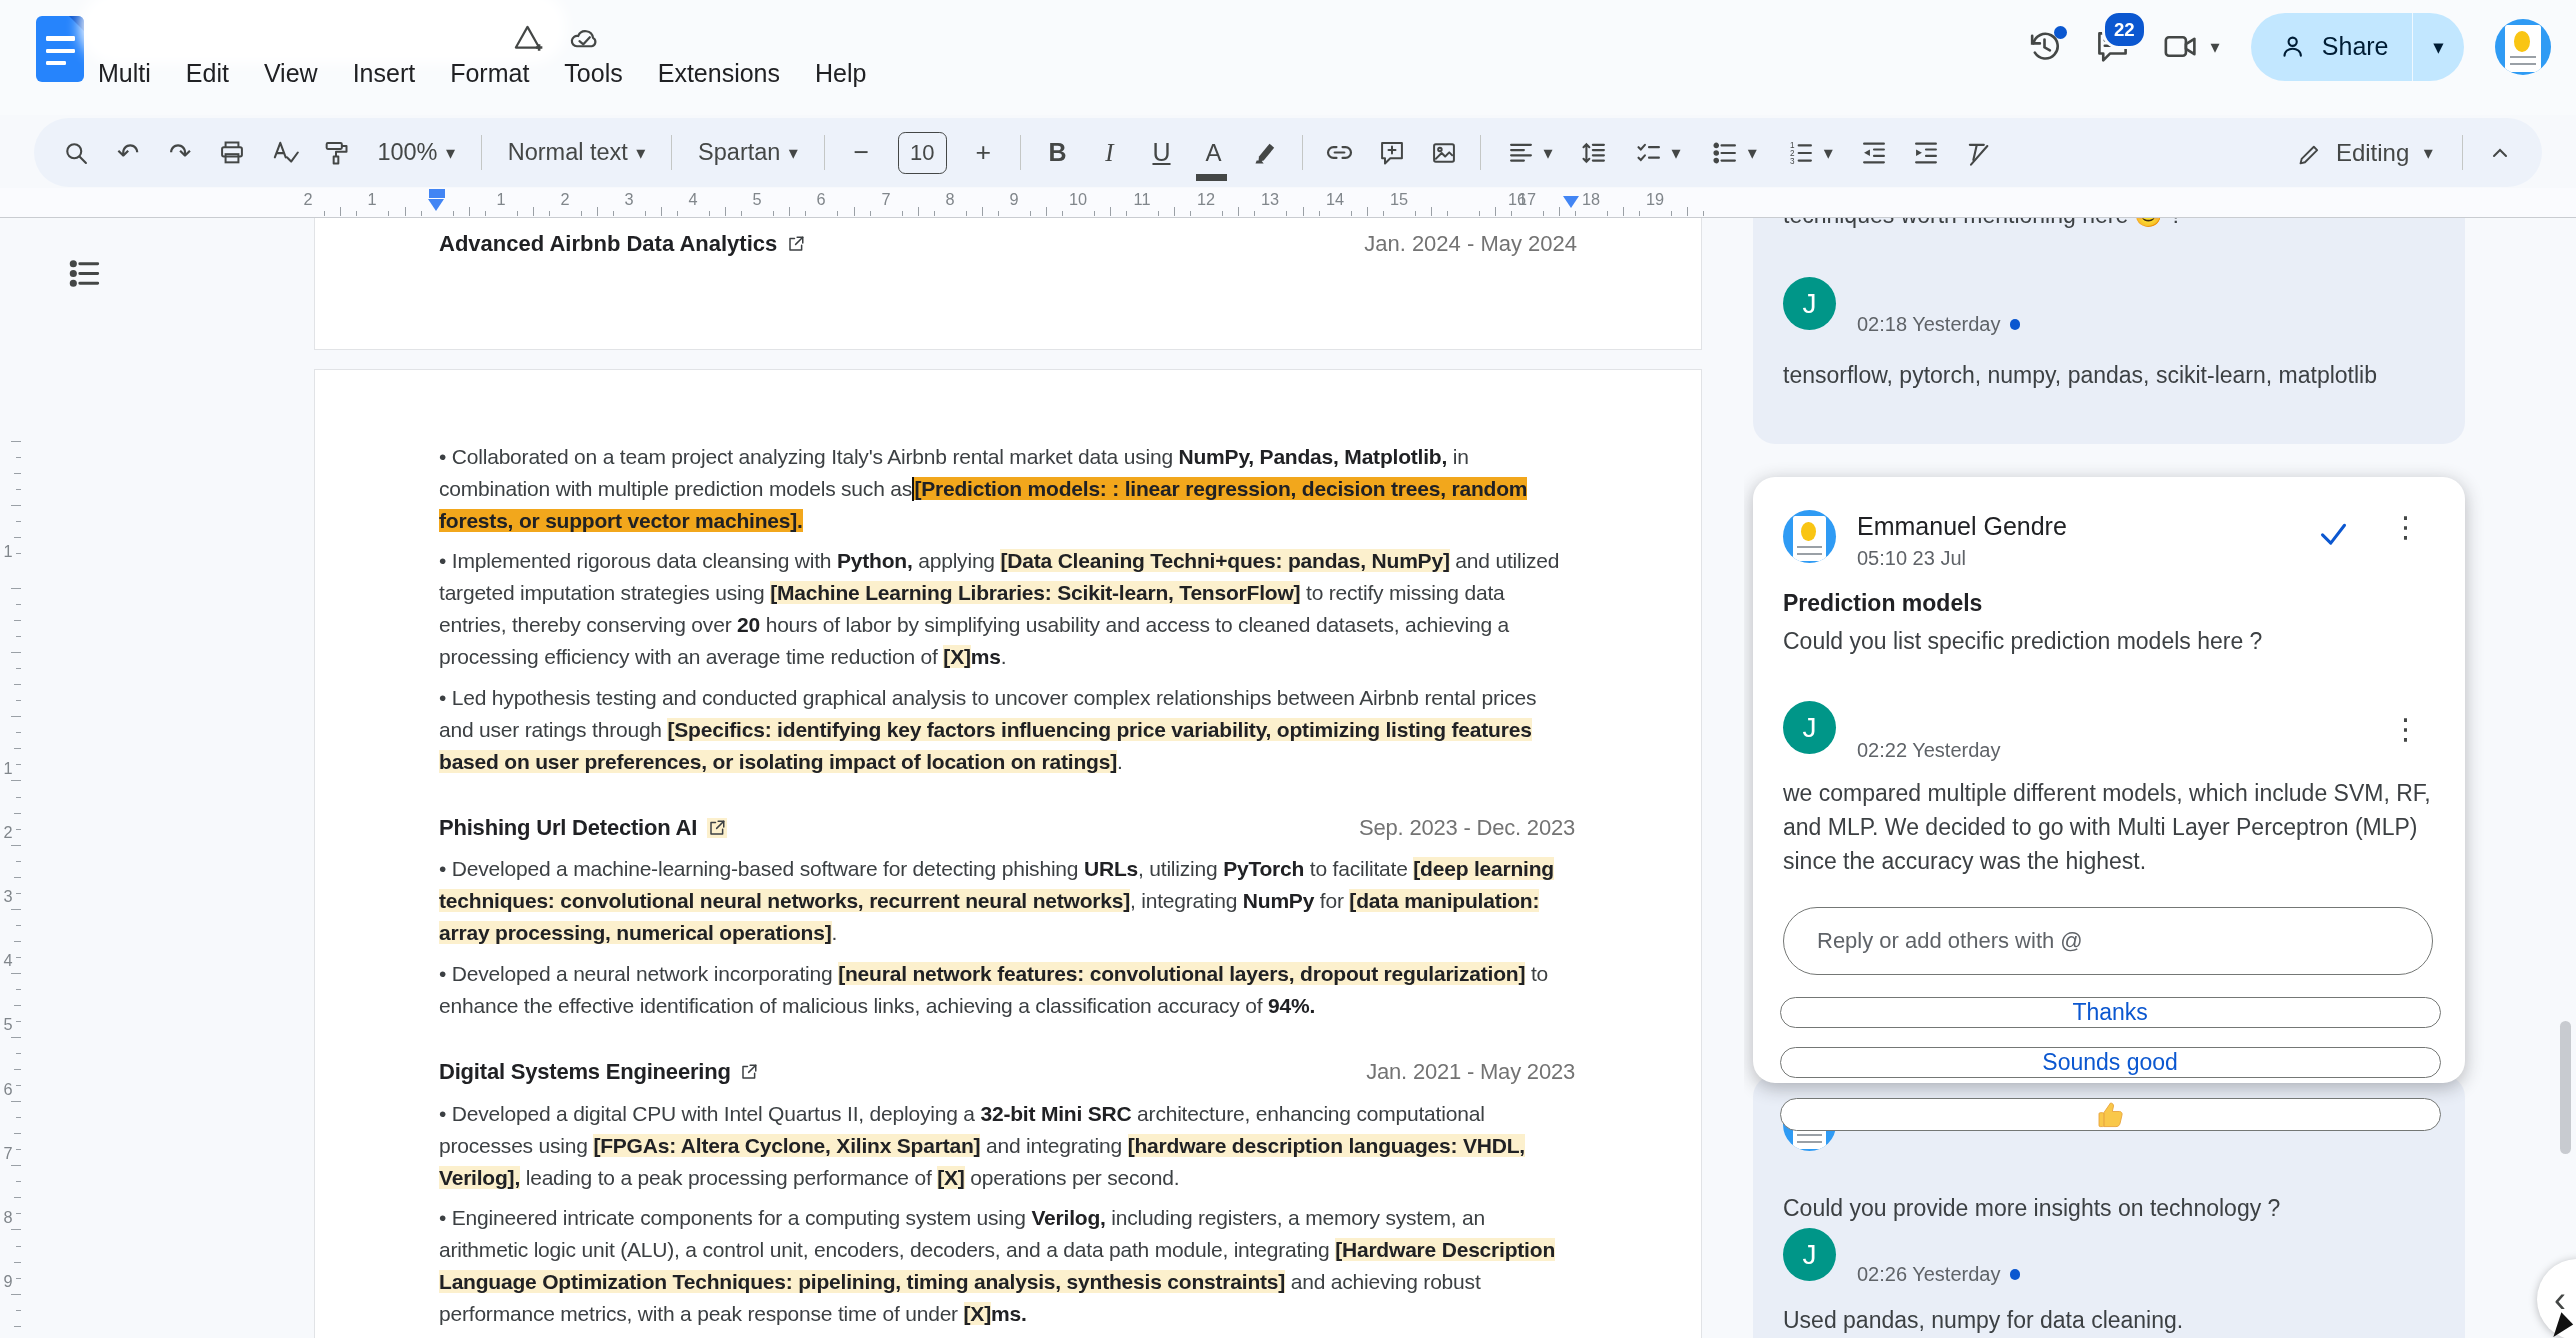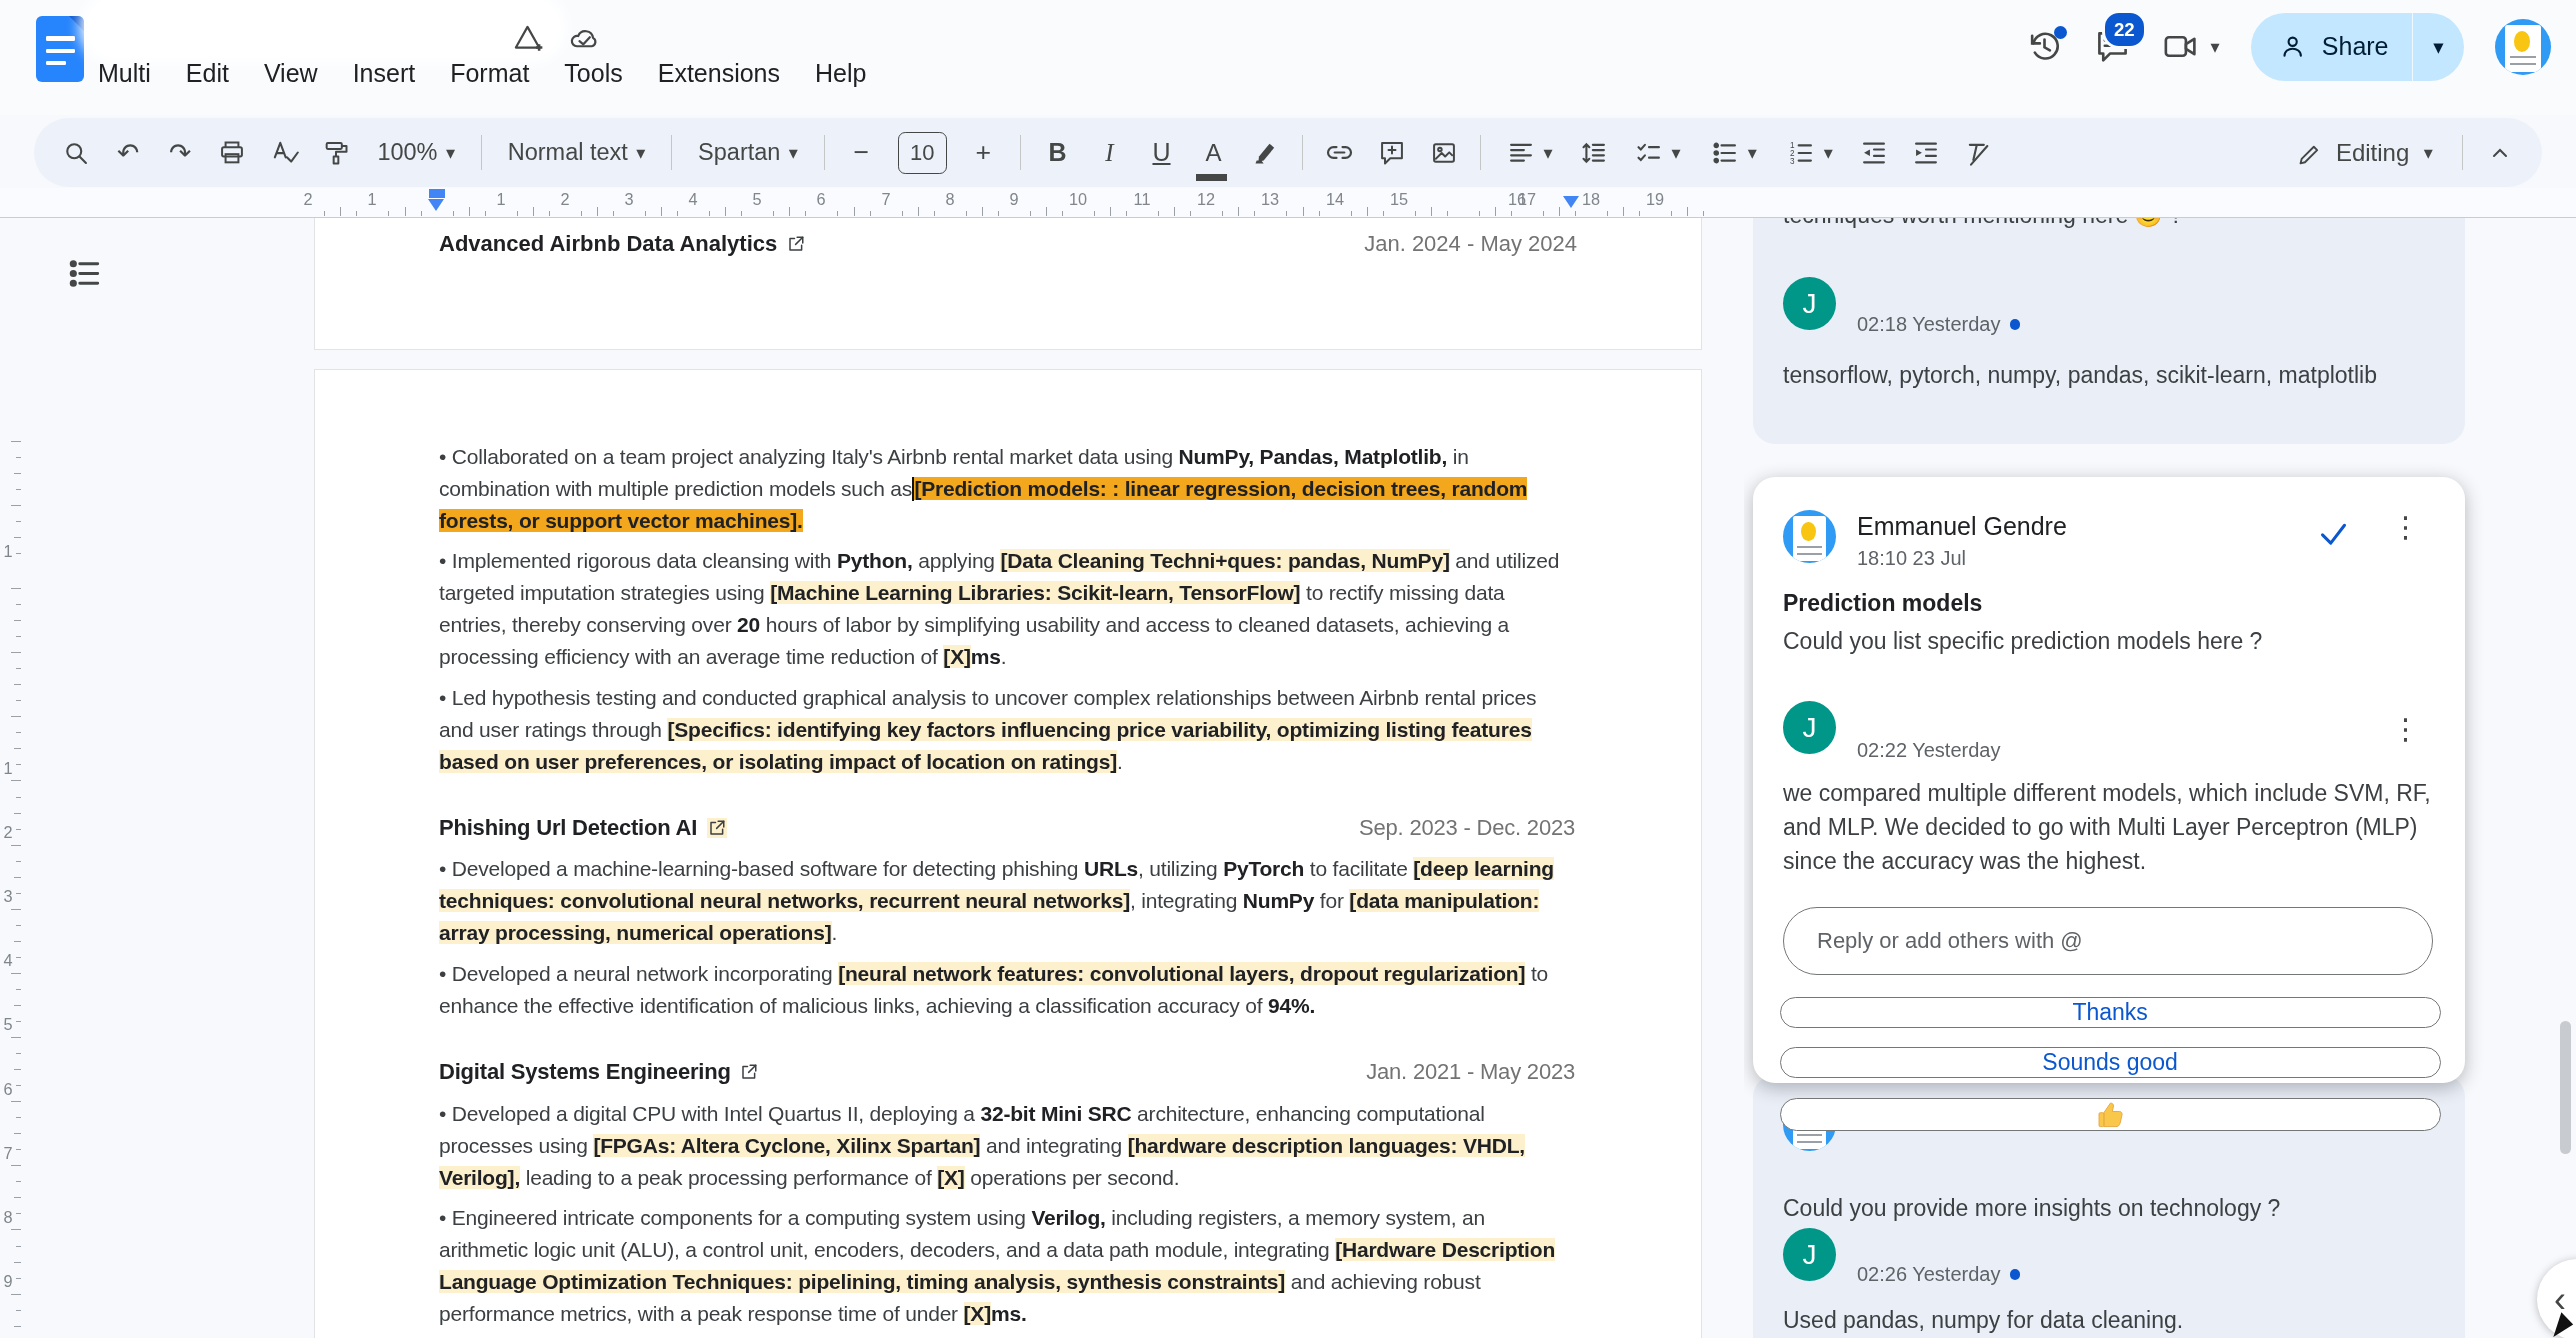--- a/index.html
+++ b/index.html
@@ -567,21 +567,21 @@
             <span class="udot"></span>
         </span>
         <div class="c-body" style="left:30px;top:237px;width:652px;">tensorflow, pytorch, numpy, pandas, scikit-learn, matplotlib</div>
       </div>
 
       <div class="ccard card-active" style="top:259px;height:606px;">
         <span class="c-avatar" style="left:30px;top:33px;overflow:hidden;background:#2F9BF4;">
             <span class="dav-doc"></span>
           </span>
         <span class="c-name" style="left:104px;top:35px;">Emmanuel Gendre</span>
-        <span class="c-time" style="left:104px;top:70px;">18:10 23 Jul</span>
+        <span class="c-time" style="left:104px;top:70px;">05:10 23 Jul</span>
         <button class="checkbtn" style="right:115px;top:40px;">
           <svg width="33" height="33" viewBox="0 0 48 48" fill="none" stroke="#0B57D0" stroke-width="4.4" stroke-linecap="round" stroke-linejoin="round">
               <path d="M8 26l12 12L40 12"></path>
             </svg>
         </button>
         <button class="kebab" style="right:39px;top:35px;">⋮</button>
         <div class="c-quote" style="left:30px;top:113px;">Prediction models</div>
         <div class="c-body" style="left:30px;top:147px;width:652px;">Could you list specific prediction models here ?</div>
         <span class="c-avatar j-avatar" style="left:30px;top:224px;">J</span>
         <span class="c-time" style="left:104px;top:262px;">02:22 Yesterday</span>

